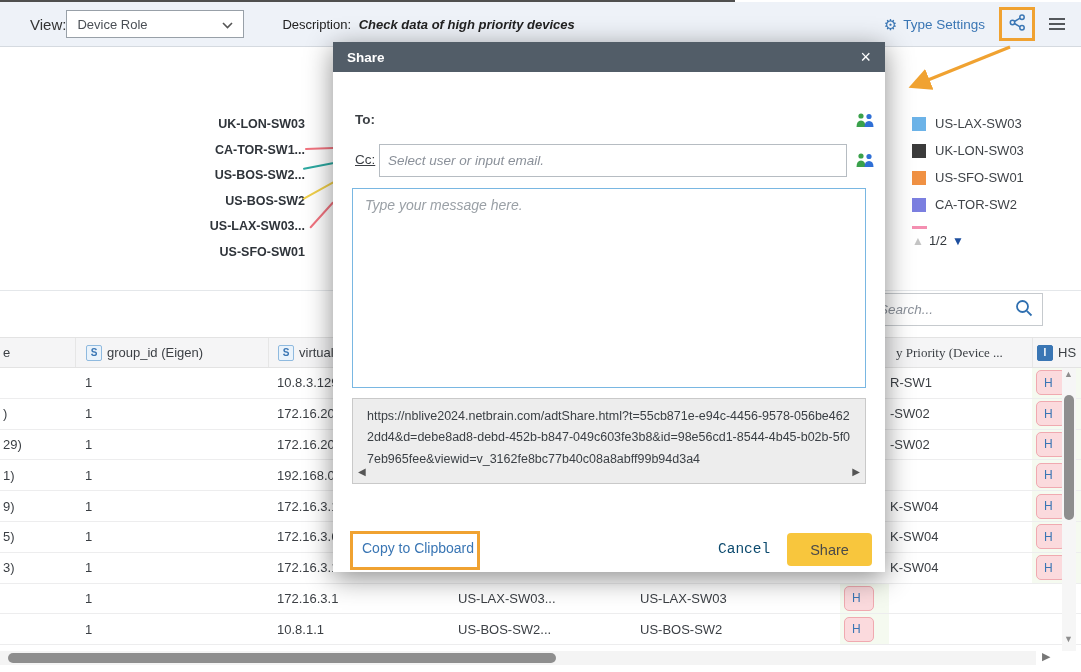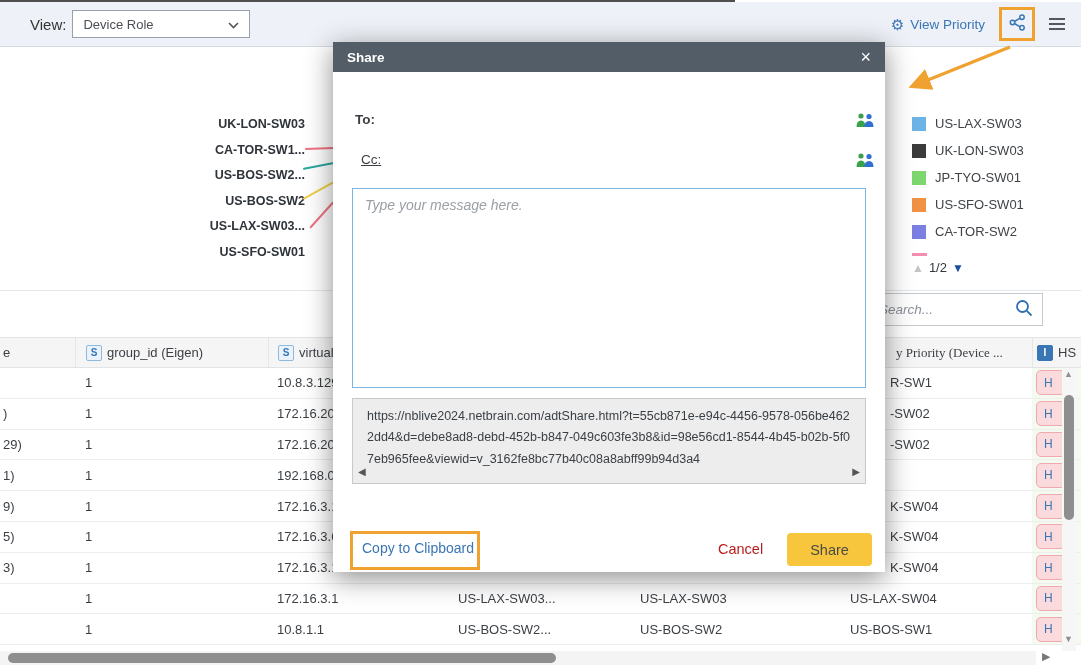--- a/index.html
+++ b/index.html
@@ -3,21 +3,21 @@
 <meta charset="utf-8">
 <style>
   html,body{margin:0;padding:0;background:#fff;}
   .screen{position:relative;width:1081px;height:672px;overflow:hidden;background:#fff;
     font-family:"Liberation Sans",sans-serif;color:#3b3f44;}
   
   .topstrip{position:absolute;left:0;top:0;width:735px;height:2px;background:#4f4f4f;}
   .topbar{position:absolute;left:0;top:2px;width:1081px;height:45px;background:#eef2f8;
     border-bottom:1px solid #d5dae0;display:flex;align-items:center;box-sizing:border-box;}
   .view-label{margin-left:30px;font-size:15px;color:#333;}
-  .dropdown{margin-left:6px;width:178px;height:28px;background:#fff;border:1px solid #98a0a8;
+  .dropdown{margin-left:0;width:178px;height:28px;background:#fff;border:1px solid #98a0a8;
     display:flex;align-items:center;justify-content:space-between;padding:0 10px;font-size:13px;color:#4a4f55;box-sizing:border-box;}
   .desc{margin-left:38px;font-size:13px;color:#222;}
   .desc .value{font-style:italic;font-weight:bold;margin-left:4px;}
   .topbar-right{margin-left:auto;display:flex;align-items:center;margin-right:16px;gap:14px;}
   .view-settings{color:#3a76b4;font-size:13.5px;display:flex;align-items:center;gap:6px;cursor:pointer;}
   .gear{font-size:15px;line-height:1;color:#3a76b4;}
   .share-btn{width:30px;height:28px;border:3px solid #f0a231;display:flex;align-items:center;justify-content:center;background:transparent;}
   .menu-btn{display:flex;flex-direction:column;gap:3px;cursor:pointer;}
   .menu-btn i{display:block;width:16px;height:2px;background:#54585c;}
   
@@ -72,21 +72,21 @@
   .vscroll-thumb{position:absolute;left:1064px;top:395px;width:10px;height:125px;background:#8e8e8e;border-radius:5px;cursor:pointer;}
   .vscroll-down{position:absolute;left:1064px;top:634px;font-size:9px;color:#8e8e8e;cursor:pointer;}
   
   .modal{position:absolute;left:333px;top:42px;width:552px;height:530px;background:#fff;
     box-shadow:0 6px 26px rgba(0,0,0,.45);}
   .modal-header{height:30px;background:#525d68;color:#fff;display:flex;align-items:center;
     padding:0 14px;font-size:13.5px;font-weight:bold;}
   .modal-close{margin-left:auto;font-size:18px;font-weight:normal;line-height:1;cursor:pointer;}
   .fld-label{position:absolute;font-size:13.5px;color:#3b3f44;}
   .to-label{left:22px;top:70px;font-weight:bold;}
-  .cc-label{left:28px;top:110px;text-decoration:underline;}
+  .cc-label{left:22px;top:110px;text-decoration:underline;}
   .fld{position:absolute;left:46px;width:468px;height:33px;border:1px solid #b6bcc2;
     box-sizing:border-box;display:flex;align-items:center;padding:0 6px;background:#fff;}
   .to-fld{top:62px;}
   .cc-fld{top:102px;}
   .cc-fld input{width:100%;border:none;outline:none;font-size:13.5px;font-family:inherit;background:transparent;color:#444;}
   .cc-fld input::placeholder{font-style:italic;color:#8a9099;}
   .chip{background:#cfe4f4;border-radius:11px;padding:3px 12px;font-size:13.5px;color:#2e3338;white-space:nowrap;cursor:default;}
   .people{position:absolute;left:522px;width:20px;height:16px;cursor:pointer;}
   .people-to{top:70px;}
   .people-cc{top:110px;}
@@ -94,21 +94,21 @@
     box-sizing:border-box;font-size:14px;padding:8px 12px;resize:none;font-family:inherit;outline:none;color:#444;}
   .msg::placeholder{font-style:italic;color:#9aa0a6;}
   .urlbox{position:absolute;left:19px;top:356px;width:514px;height:86px;background:#ededed;
     border:1px solid #c9c9c9;box-sizing:border-box;padding:7px 14px 0;font-size:12.5px;color:#3a3f44;
     line-height:1.7;word-break:break-all;overflow:hidden;}
   .url-scrollrow{position:absolute;left:25px;top:424px;width:502px;display:flex;justify-content:space-between;
     color:#555;font-size:10px;}
   .url-scrollrow span{cursor:pointer;}
   .copy-link{position:absolute;left:29px;top:498px;color:#3a76b4;font-size:14px;cursor:pointer;}
   .copy-highlight{position:absolute;left:17px;top:489px;width:130px;height:39px;border:3px solid #f0a231;box-sizing:border-box;pointer-events:none;}
-  .cancel-btn{position:absolute;left:385px;top:499px;color:#b91c1c;font-size:14.5px;cursor:pointer;}
+  .cancel-btn{position:absolute;left:385px;top:499px;color:#0c4a6e;font-size:14.5px;cursor:pointer;font-family:Liberation Mono, monospace;}
   .share-submit{position:absolute;left:454px;top:491px;width:85px;height:33px;background:#f8c63d;
     border-radius:4px;color:#4a4a4a;font-size:14.5px;display:flex;align-items:center;justify-content:center;cursor:pointer;}
   .annotation-arrow{position:absolute;left:895px;top:38px;pointer-events:none;}
 </style>
 </head>
 <body>
 
 <div class="screen">
 
   <div class="topstrip"></div>
@@ -116,24 +116,28 @@
   <div class="topbar">
     <span class="view-label">View:</span>
     <div class="dropdown">
       <span>Device Role</span>
       <span>
         <svg width="11" height="7" viewBox="0 0 11 7">
             <polyline points="1,1 5.5,5.5 10,1" fill="none" stroke="#555" stroke-width="1.6"></polyline>
           </svg>
       </span>
     </div>
+    <div class="desc">
+      <span>Description:</span>
+      <span class="value">Check data of high priority devices</span>
+    </div>
     <div class="topbar-right">
       <div class="view-settings">
         <span class="gear">⚙</span>
-        <span>View Priority</span>
+        <span>Type Settings</span>
       </div>
       <div class="share-btn">
         <span>
           <svg width="17" height="17" viewBox="0 0 17 17">
             <circle cx="3.5" cy="8.5" r="2.2" fill="none" stroke="#3a76b4" stroke-width="1.5"></circle>
             <circle cx="13" cy="3.2" r="2.2" fill="none" stroke="#3a76b4" stroke-width="1.5"></circle>
             <circle cx="13" cy="13.8" r="2.2" fill="none" stroke="#3a76b4" stroke-width="1.5"></circle>
             <line x1="5.5" y1="7.5" x2="11" y2="4.2" stroke="#3a76b4" stroke-width="1.5"></line>
             <line x1="5.5" y1="9.5" x2="11" y2="12.8" stroke="#3a76b4" stroke-width="1.5"></line>
           </svg>
@@ -163,24 +167,20 @@
   <div class="legend">
     <div class="legend-item">
       <span class="swatch" style="background-color: rgb(108, 179, 232);"></span>
       <span>US-LAX-SW03</span>
     </div>
     <div class="legend-item">
       <span class="swatch" style="background-color: rgb(59, 59, 59);"></span>
       <span>UK-LON-SW03</span>
     </div>
     <div class="legend-item">
-      <span class="swatch" style="background-color: rgb(126, 214, 111);"></span>
-      <span>JP-TYO-SW01</span>
-    </div>
-    <div class="legend-item">
       <span class="swatch" style="background-color: rgb(240, 145, 67);"></span>
       <span>US-SFO-SW01</span>
     </div>
     <div class="legend-item">
       <span class="swatch" style="background-color: rgb(123, 127, 224);"></span>
       <span>CA-TOR-SW2</span>
     </div>
     <div class="legend-partial" style="background-color: rgb(244, 143, 177);"></div>
     <div class="legend-pages">
       <span class="pg-up">▲</span>
@@ -305,32 +305,30 @@
       <div class="td c7">
           <span class="hsrp-badge">H</span>
         </div>
     </div>
     <div class="trow">
       <div class="td c1"></div>
       <div class="td c2">1</div>
       <div class="td c3">172.16.3.1</div>
       <div class="td c4">US-LAX-SW03...</div>
       <div class="td c5">US-LAX-SW03</div>
-      <div class="td c6">US-LAX-SW04</div>
       <div class="td c7">
           <span class="hsrp-badge">H</span>
         </div>
     </div>
     <div class="trow">
       <div class="td c1"></div>
       <div class="td c2">1</div>
       <div class="td c3">10.8.1.1</div>
       <div class="td c4">US-BOS-SW2...</div>
       <div class="td c5">US-BOS-SW2</div>
-      <div class="td c6">US-BOS-SW1</div>
       <div class="td c7">
           <span class="hsrp-badge">H</span>
         </div>
     </div>
   </div>
 
   <div class="hscroll-track"></div>
   <div class="hscroll-thumb"></div>
   <div class="hscroll-right">▶</div>
   <div class="vscroll-track"></div>
@@ -348,20 +346,23 @@
     <span class="people people-to">
       <svg width="20" height="16" viewBox="0 0 20 16">
         <circle cx="6" cy="4" r="2.6" fill="#3aa14b"></circle>
         <path d="M1.5 15 Q1.5 8.5 6 8.5 Q10.5 8.5 10.5 15 Z" fill="#3aa14b"></path>
         <circle cx="14" cy="4.5" r="2.6" fill="#2f6fd6"></circle>
         <path d="M9.5 15 Q9.5 9 14 9 Q18.5 9 18.5 15 Z" fill="#2f6fd6"></path>
       </svg>
     </span>
 
     <span class="fld-label cc-label">Cc:</span>
+    <div class="fld cc-fld">
+      <input type="text" placeholder="Select user or input email." style="">
+    </div>
     <span class="people people-cc">
       <svg width="20" height="16" viewBox="0 0 20 16">
         <circle cx="6" cy="4" r="2.6" fill="#3aa14b"></circle>
         <path d="M1.5 15 Q1.5 8.5 6 8.5 Q10.5 8.5 10.5 15 Z" fill="#3aa14b"></path>
         <circle cx="14" cy="4.5" r="2.6" fill="#2f6fd6"></circle>
         <path d="M9.5 15 Q9.5 9 14 9 Q18.5 9 18.5 15 Z" fill="#2f6fd6"></path>
       </svg>
     </span>
 
     <textarea class="msg" placeholder="Type your message here." style=""></textarea>

